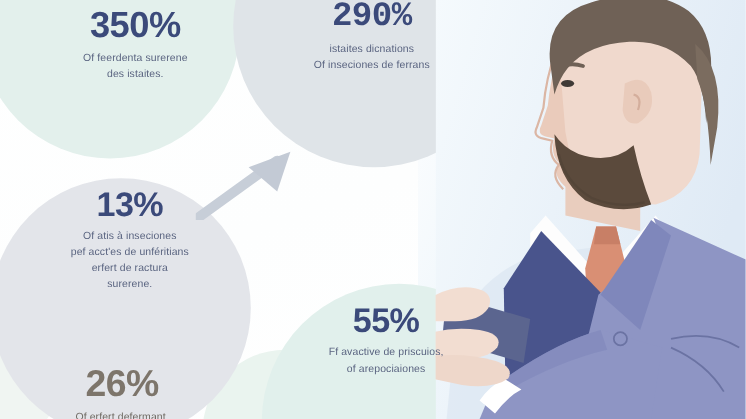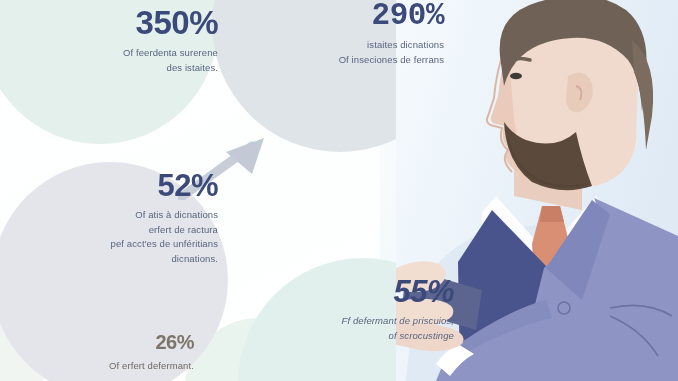--- a/index.html
+++ b/index.html
@@ -28,39 +28,39 @@
   .c-13 {left:-8px;top:162px;width:236px;height:236px;background:#e3e5ea;}
   .c-55 {left:238px;top:258px;width:250px;height:250px;background:#e1f0ec;}
   .c-soft-r{left:432px;top:96px;width:210px;height:210px;background:#edf5fa;}
   .c-tiny-l{left:-66px;top:286px;width:120px;height:120px;background:#f0f5f2;}
   .c-tiny-g{left:184px;top:318px;width:150px;height:150px;background:#eaf4ef;}
 
   
   .arrow{position:absolute;left:178px;top:128px;width:118px;height:72px;}
 
   
-  .stat{position:absolute;text-align:right;}
+  .stat{position:absolute;text-align:center;}
   .stat .num{
     font-weight:700;letter-spacing:-0.5px;line-height:1;
     color:#3b4a7a;
   }
   .stat .cap{
     color:#5a6480;line-height:1.55;margin-top:7px;
     font-size:9.5px;letter-spacing:.1px;
   }
   .s350{left:28px;top:6px;width:190px;}
   .s350 .num{font-size:33px;}
   .s290{left:232px;top:0px;width:212px;}
   .s290 .num{font-size:31px;font-family:Liberation Mono, monospace;}
   .s13 {left:18px;top:170px;width:200px;}
   .s13 .num{font-size:31px;}
-  .s55 {left:248px;top:276px;width:206px;font-style:italic;}
+  .s55 {left:248px;top:276px;width:206px;}
   .s55 .num{font-size:31px;}
   .s26 {left:28px;top:332px;width:166px;}
-  .s26 .num{font-size:20px;color:#7d756b;}
+  .s26 .num{font-size:34px;color:#7d756b;}
   .s26 .cap{color:#6f6a63;}
 
   
   .person{position:absolute;left:396px;top:0;width:282px;height:381px;}
 </style>
 </head>
 <body>
 
 <div id="canvas">
 
@@ -147,34 +147,34 @@
 
   <div class="stat s290">
     <div class="num">290%</div>
     <div class="cap">
       <div>istaites dicnations</div>
       <div>Of inseciones de ferrans</div>
     </div>
   </div>
 
   <div class="stat s13">
-    <div class="num">52%</div>
+    <div class="num">13%</div>
     <div class="cap">
-      <div>Of atis à dicnations</div>
+      <div>Of atis à inseciones</div>
+      <div>pef acct'es de unféritians</div>
       <div>erfert de ractura</div>
-      <div>pef acct'es de unféritians</div>
-      <div>dicnations.</div>
+      <div>surerene.</div>
     </div>
   </div>
 
   <div class="stat s55">
     <div class="num">55%</div>
     <div class="cap">
-      <div>Ff defermant de priscuios,</div>
-      <div>of scrocustinge</div>
+      <div>Ff avactive de priscuios,</div>
+      <div>of arepociaiones</div>
     </div>
   </div>
 
   <div class="stat s26">
     <div class="num">26%</div>
     <div class="cap">
       <div>Of erfert defermant.</div>
     </div>
   </div>
 

